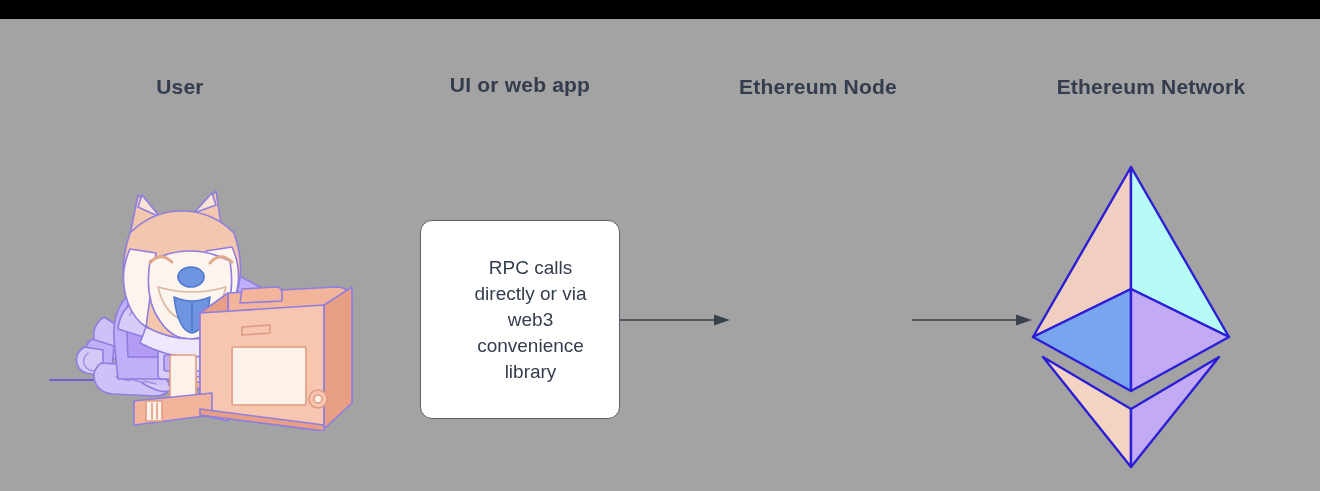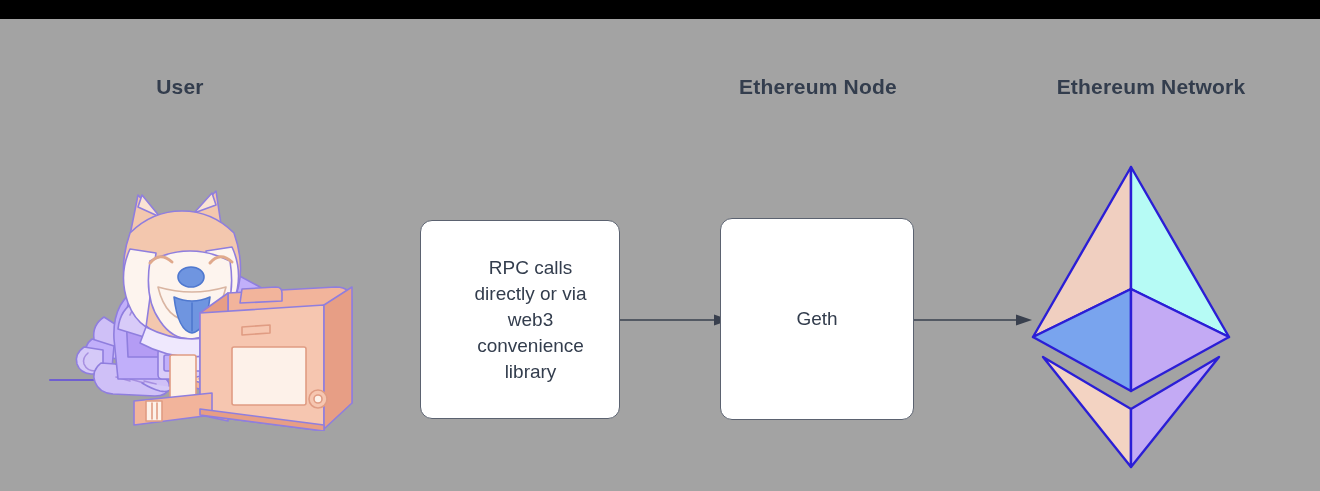--- a/index.html
+++ b/index.html
@@ -94,20 +94,21 @@
     width: 200px;
     height: 312px;
   }
 </style>
 </head>
 <body>
 
 <div id="canvas">
 
   <div class="col-header h0">User</div>
+  <div class="col-header h1">UI or web app</div>
   <div class="col-header h3">Ethereum Network</div>
   <div class="col-header h2">Ethereum Node</div>
 
   <svg id="user-illustration" viewBox="0 0 330 244">
     <g stroke="#8f7ede" stroke-width="1.6" stroke-linejoin="round" stroke-linecap="round">
 
       <line x1="4" y1="193" x2="120" y2="193" stroke="#6f5fd0" stroke-width="2"></line>
 
       <path d="M58 130 q-12 8 -10 22 q2 14 14 18 l18 4 l6 -26 z" fill="#cfc0f7"></path>
       <path d="M46 152 q-8 6 -6 16 q2 9 12 11 l14 2 l2 -22 z" fill="#c1affa"></path>
@@ -200,23 +201,20 @@
   </svg>
   <svg id="arrow-2" class="arrow" viewBox="0 0 120 12">
     <line x1="0" y1="6" x2="104" y2="6" stroke="#39404e" stroke-width="1.6"></line>
     <polygon points="104,0.5 120,6 104,11.5" fill="#39404e"></polygon>
   </svg>
 
   <div class="node-box" id="box-webapp">
     <div class="node-label">RPC calls directly or via web3 convenience library</div>
   </div>
 
-  <div class="node-box" id="box-geth">
-    <div class="node-label">Geth</div>
-  </div>
 
   <svg id="eth-logo" viewBox="0 0 200 312">
     <g stroke="#2b1ed6" stroke-width="2.4" stroke-linejoin="round">
 
       <polygon points="100,6 100,128 2,176" fill="#f0cfc0"></polygon>
 
       <polygon points="100,6 100,128 198,176" fill="#b6fbf5"></polygon>
 
       <polygon points="2,176 100,128 100,230" fill="#79a4ee"></polygon>
 

